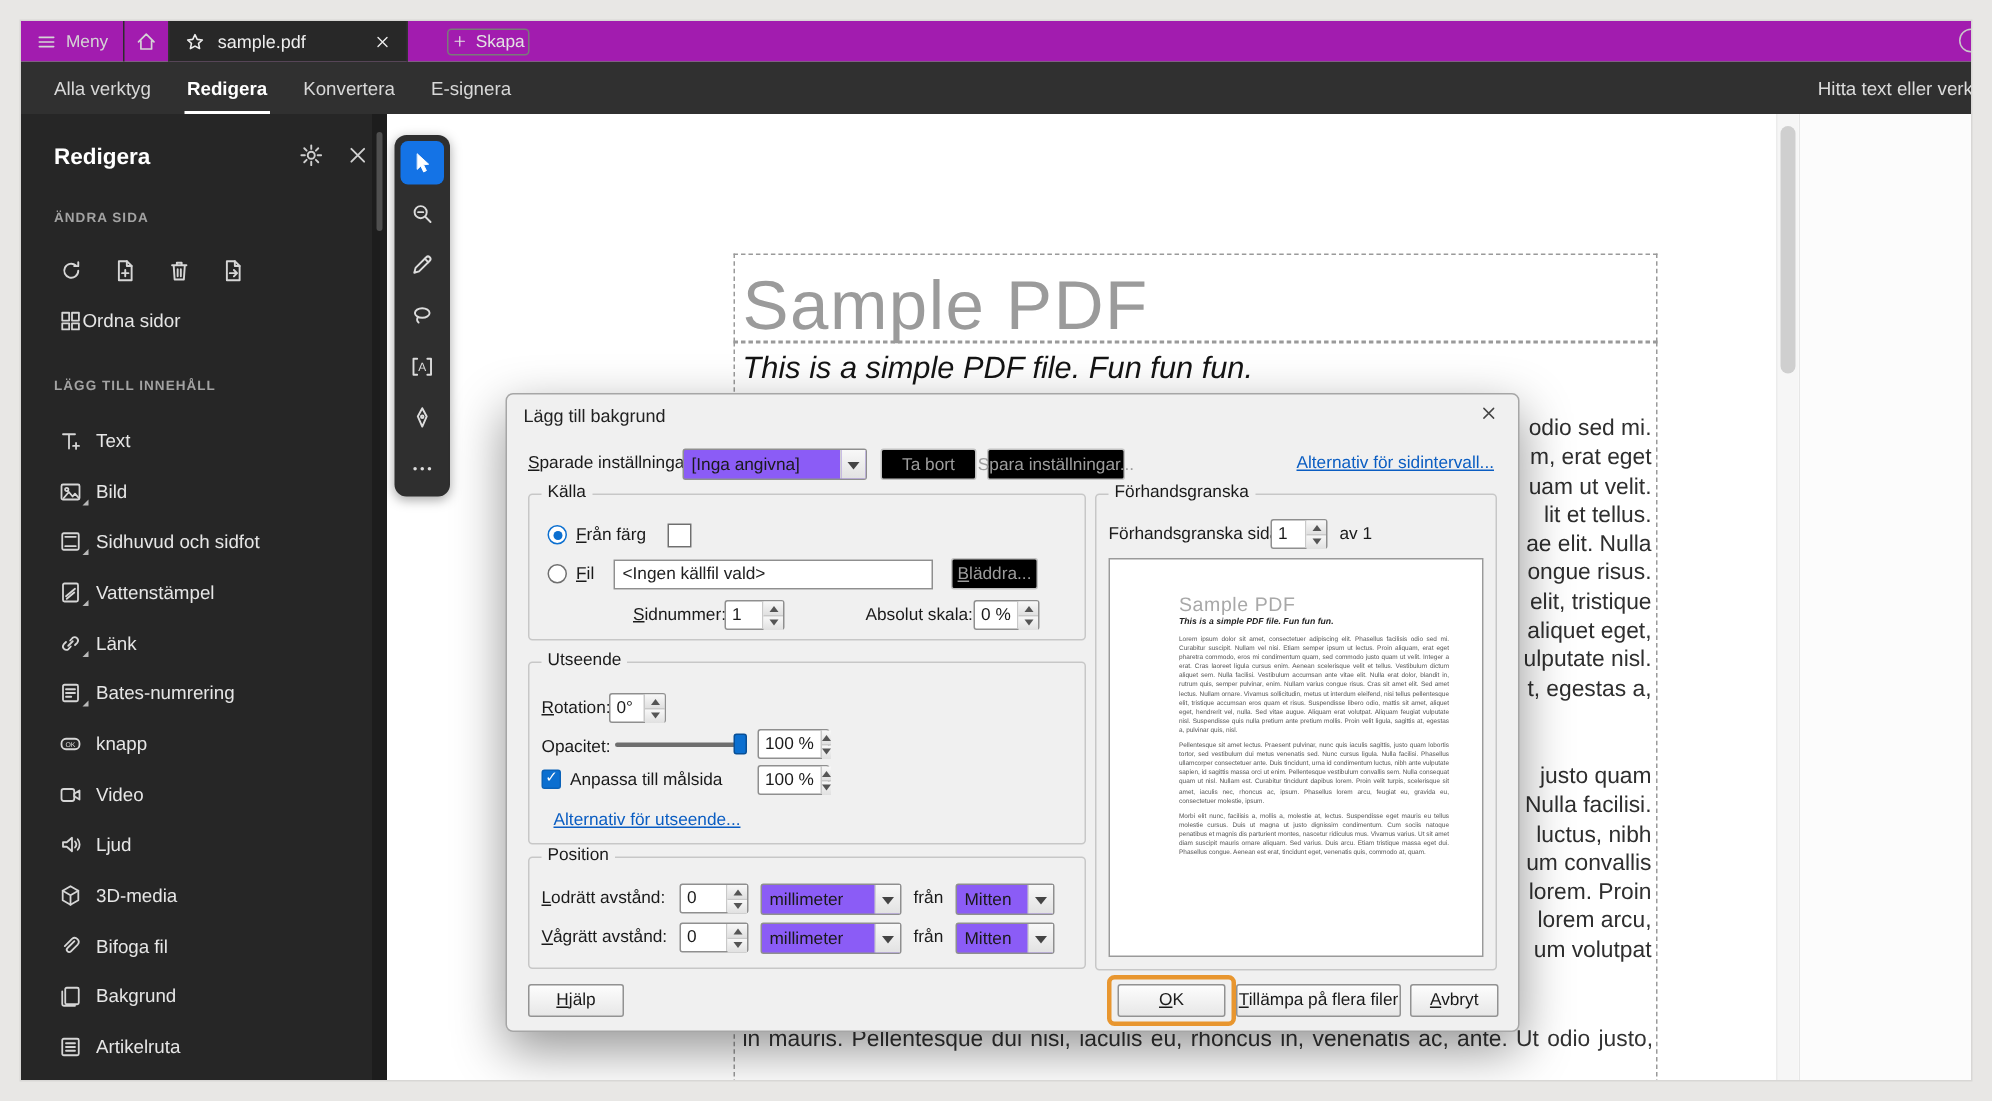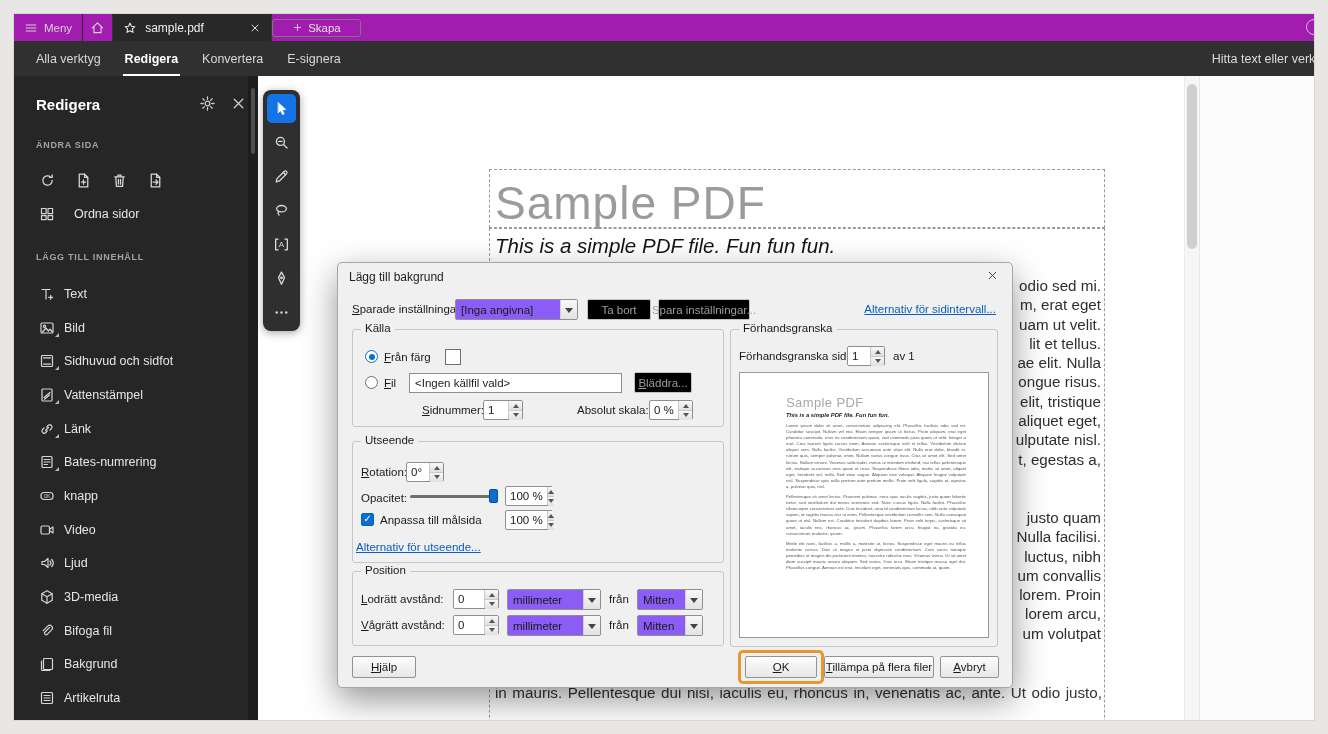--- a/index.html
+++ b/index.html
@@ -10,21 +10,21 @@
 
 .ic{display:inline-flex;align-items:center;justify-content:center;flex:none}
 .ic svg{width:100%;height:100%;fill:none;stroke:currentColor;stroke-width:1.2;stroke-linecap:round;stroke-linejoin:round}
 
 
 .titlebar{position:absolute;left:0;top:0;width:100%;height:27px;background:#a21caf;display:flex;align-items:center;color:#d5d5d5;font-size:11.5px}
 .tb-menu{display:flex;align-items:center;gap:6px;padding:0 10px;height:100%}
 .tb-home{width:30px;height:100%;display:flex;align-items:center;justify-content:center;border-left:1px solid #2c2c2c}
 .tb-tab{display:flex;align-items:center;gap:8px;height:100%;padding:0 10px;background:#282828;border-left:1px solid #333;border-right:1px solid #333;min-width:160px;color:#eee;font-size:12px}
 .tb-tab .title{flex:1}
-.tb-create{margin-left:0;height:18px;display:flex;align-items:center;gap:5px;border:1px solid #7a7a7a;border-radius:3px;padding:0 19px;color:#e3e3e3}
+.tb-create{margin-left:26px;height:18px;display:flex;align-items:center;gap:5px;border:1px solid #7a7a7a;border-radius:3px;padding:0 2px;color:#e3e3e3}
 .avatar-partial{position:absolute;right:-8px;top:5px;width:16px;height:16px;border:1.5px solid #c9c9c9;border-radius:50%}
 
 
 .menubar{position:absolute;left:0;top:27px;width:100%;height:35px;background:#303030;display:flex;align-items:center;padding:0 10px;color:#d8d8d8;font-size:12.5px}
 .mtab{position:relative;height:100%;display:flex;align-items:center;padding:0 12px;cursor:default;white-space:nowrap}
 .mtab.active{color:#fff;font-weight:bold}
 .mtab.active::after{content:"";position:absolute;left:10px;right:10px;bottom:0;height:2px;background:#fff}
 .find{position:absolute;right:-18px;top:0;height:100%;display:flex;align-items:center;color:#dcdcdc;white-space:nowrap}
 
 
@@ -32,21 +32,21 @@
 
 
 .sidebar{width:234px;flex:none;background:#262626;color:#e6e6e6;position:relative}
 .sp-head{position:absolute;left:22px;top:17px;right:10px;height:22px;display:flex;align-items:center}
 .sp-title{font-size:15px;font-weight:bold;color:#fff}
 .sp-gear{position:absolute;left:163px;top:2px;width:17px;height:17px;color:#cfcfcf}
 .sp-close{position:absolute;left:194px;top:2px;width:17px;height:17px;color:#cfcfcf}
 .sec-h{position:absolute;left:22px;font-size:9px;font-weight:bold;letter-spacing:.7px;color:#a3a3a3}
 .page-tools{position:absolute;left:25px;top:96px;display:flex;gap:19px}
 .tool-ic{width:17px;height:17px;color:#d6d6d6}
-.organize-row{position:absolute;left:25px;top:130px;display:flex;align-items:center;gap:19px;font-size:12.5px;color:#e6e6e6}
+.organize-row{position:absolute;left:25px;top:130px;display:flex;align-items:center;gap:0;font-size:12.5px;color:#e6e6e6}
 .organize-row .ic{width:16px;height:16px;color:#d6d6d6}
 .side-list{position:absolute;left:0;top:201px;right:0}
 .side-item{height:33.7px;display:flex;align-items:center;padding-left:25px;gap:9px;font-size:12.5px;color:#e6e6e6;cursor:default}
 .side-item .iw{position:relative;width:16px;height:16px;color:#d6d6d6}
 .side-item .iw .ic{width:16px;height:16px}
 .side-item .corner{display:none;position:absolute;right:-4px;bottom:-1px;width:0;height:0;border-top:4px solid transparent;border-right:4px solid #b9b9b9}
 .side-item.submenu .corner{display:block}
 
 
 .sscroll{width:10px;flex:none;background:#1d1d1d;position:relative}
@@ -613,21 +613,21 @@
       </div>
       <div class="cbx" style="left:8px;top:71px"></div>
       <div class="dlabel" style="left:27px;top:72px">Anpassa till målsida</div>
       <div class="spin" style="left:152px;top:68px;width:48px">
         <span class="sval">100 %</span>
         <span class="arr">
             <span class="up"></span>
             <span class="dn"></span>
           </span>
       </div>
-      <div class="dlink" style="left:3px;top:99px;position:absolute">Alternativ för utseende...</div>
+      <div class="dlink" style="left:16px;top:99px;position:absolute">Alternativ för utseende...</div>
     </div>
 
     <div class="fs" style="left:14px;top:308px;width:372px;height:75px">
       <span class="legend">Position</span>
       <div class="dlabel ak" style="left:8px;top:21px">Lodrätt avstånd:</div>
       <div class="spin" style="left:100px;top:17px;width:46px">
         <span class="sval">0</span>
         <span class="arr">
             <span class="up"></span>
             <span class="dn"></span>

